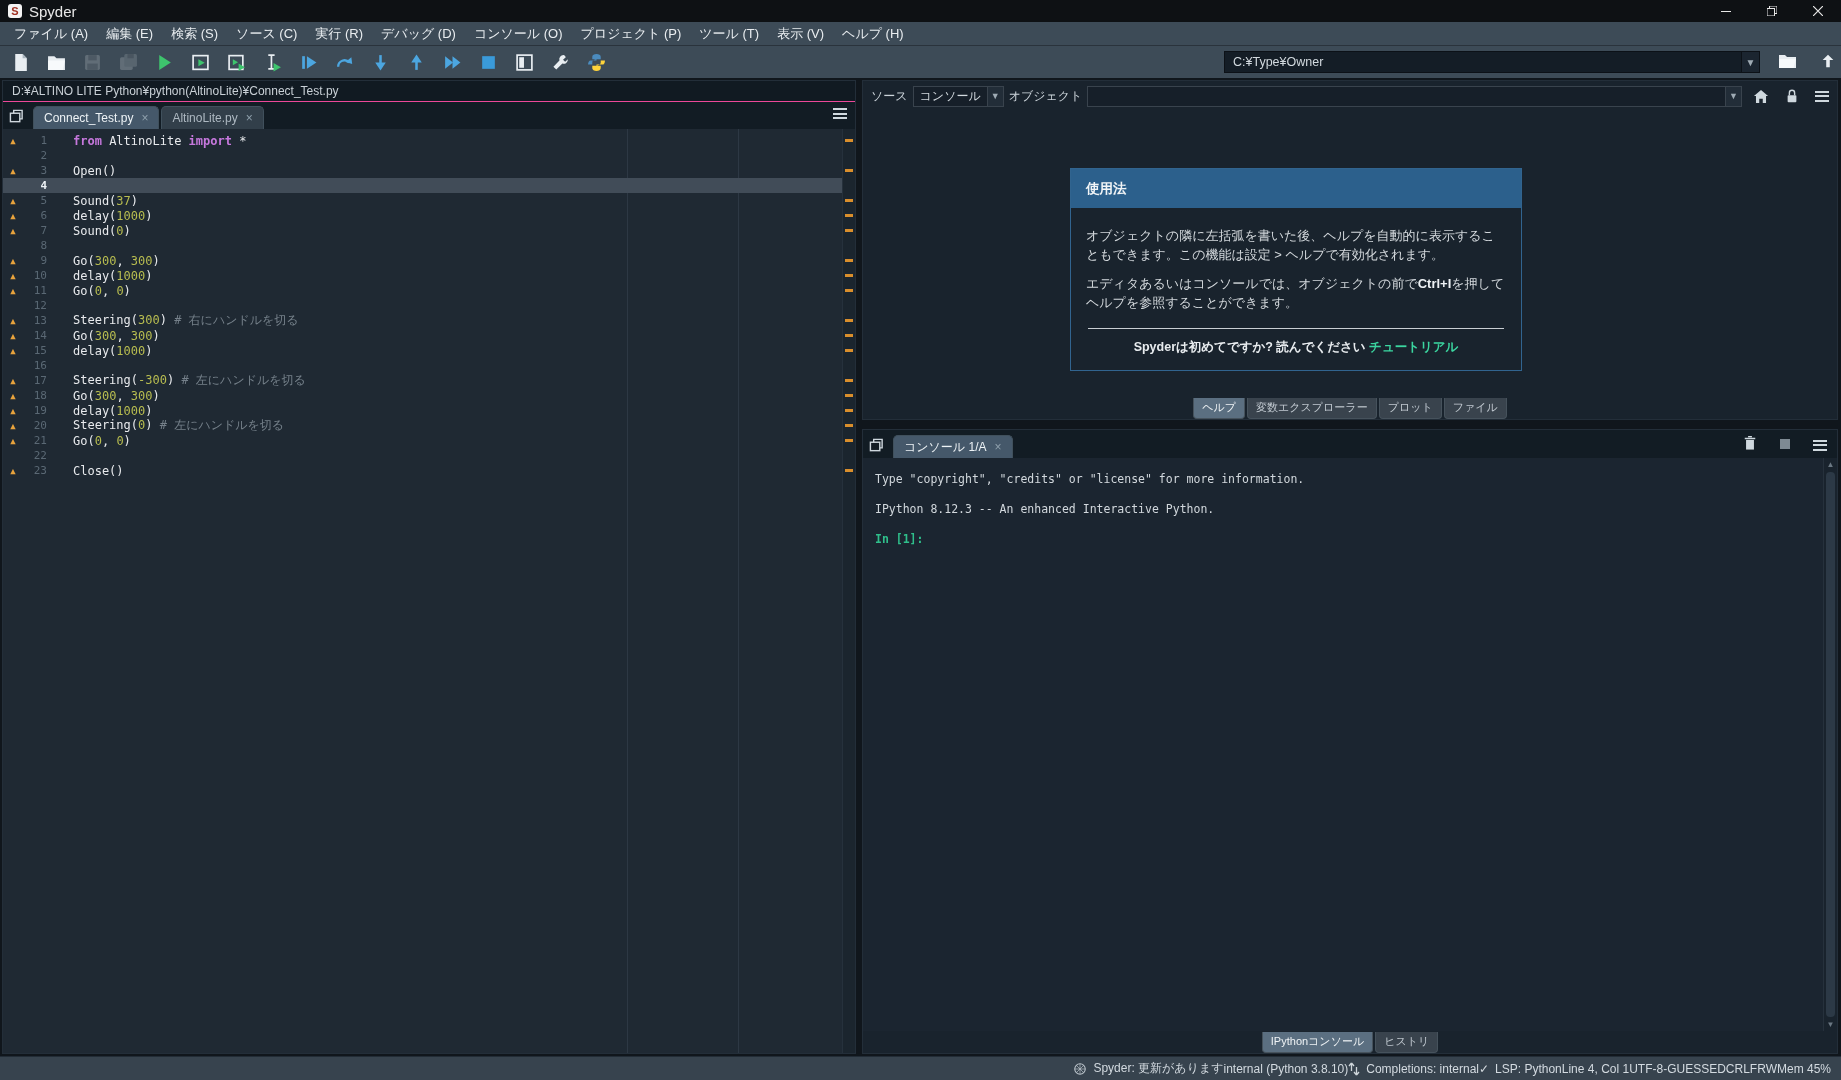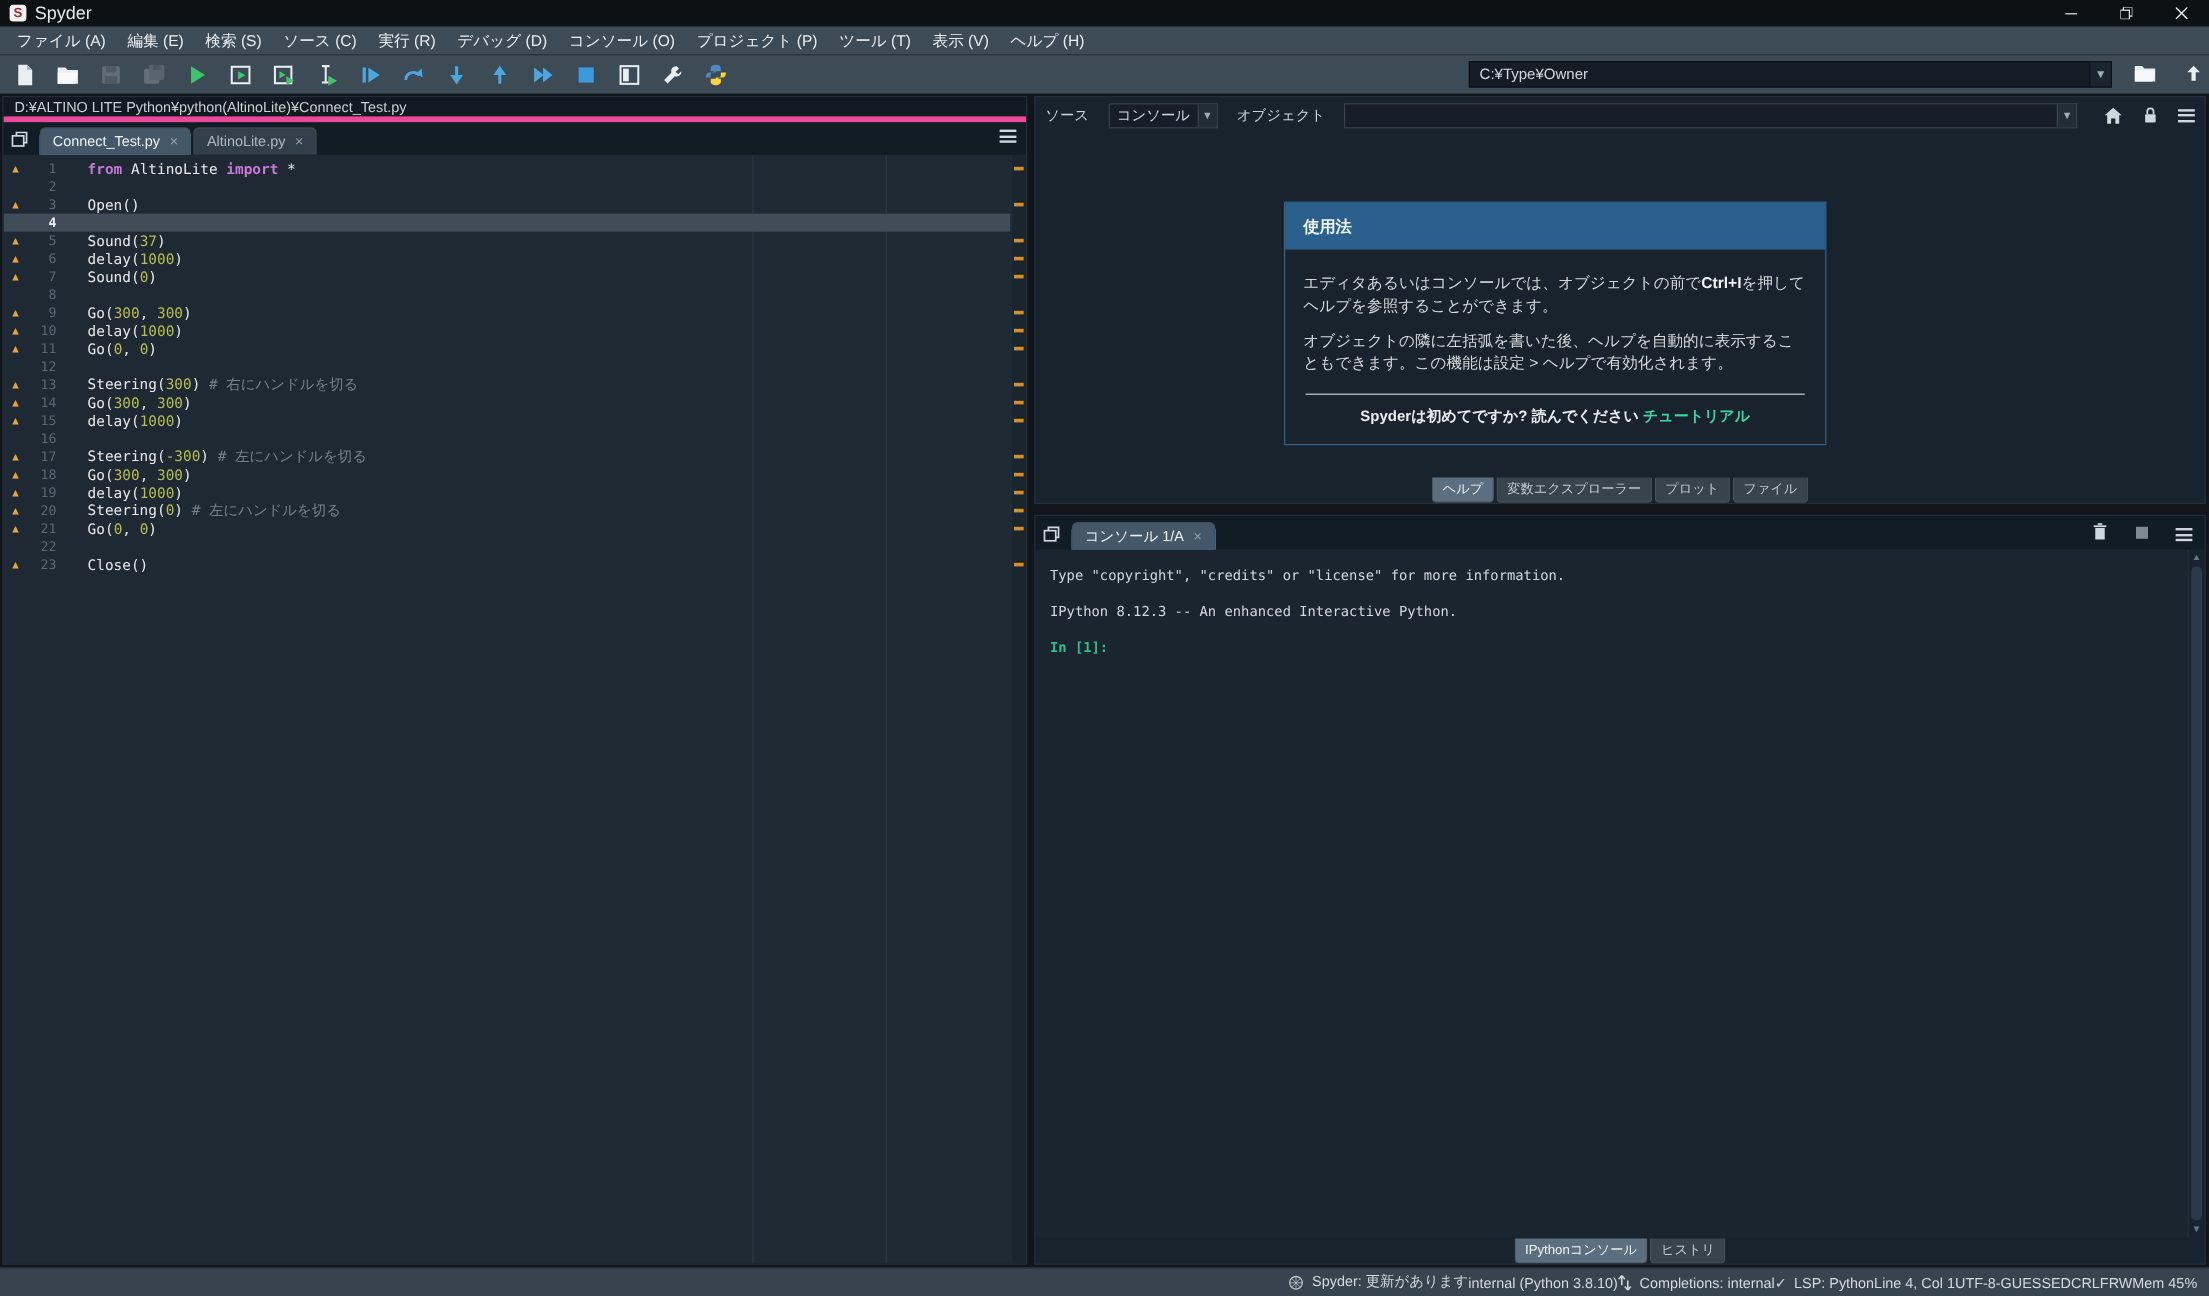--- a/index.html
+++ b/index.html
@@ -35,21 +35,21 @@
   .wd-text { flex:1; font-size:12.5px; color:#d2d9de; padding-left:8px;
     font-family:"Liberation Sans", sans-serif; white-space:nowrap; overflow:hidden; }
   .wd-drop { width:18px; height:20px; border-left:1px solid #0c1117; color:#9fabb4;
     font-size:10px; display:flex; align-items:center; justify-content:center; background:#1b2530; }
   .wd-browse { position:absolute; left:1778px; top:7px; }
   .wd-up { position:absolute; left:1820px; top:7px; }
   
   .pane { position:absolute; background:#19232d; border:1px solid #232e39; }
   
   #editor-pane { left:2px; top:80px; width:854px; height:974px; }
-  .pathbar { height:21px; background:#111a22; border-bottom:5px solid #ec4899;
+  .pathbar { height:21px; background:#111a22; border-bottom:1px solid #ec4899;
     font-size:12px; color:#c9d0d6; display:flex; align-items:center; padding-left:9px; white-space:nowrap; }
   .tabbar { height:27px; background:#121c24; display:flex; align-items:flex-end; position:relative; }
   .browse-btn { width:26px; height:26px; display:flex; align-items:center; justify-content:center; }
   .ed-tab { height:23px; margin-right:2px; padding:0 10px; display:flex; align-items:center; gap:8px;
     font-size:12px; color:#aeb9c2; background:#323f4a; border:1px solid #40505c; border-bottom:none;
     border-radius:5px 5px 0 0; }
   .ed-tab.active { background:#45586a; color:#eef3f6; box-shadow:0 2px 0 #57a4d8; }
   .tab-close { color:#8fa0ac; font-size:12px; }
   .tabbar-menu { position:absolute; right:8px; top:6px; }
   .hamburger { width:14px; height:11px; display:flex; flex-direction:column; justify-content:space-between; }
@@ -66,21 +66,21 @@
   .cl-text { padding-left:26px; white-space:pre; color:#e8eaed; }
   .tok-kw  { color:#c678dd; font-weight:bold; }
   .tok-num { color:#b8bd50; }
   .tok-com { color:#75808a; }
   .edge-line { position:absolute; top:0; bottom:0; width:1px; background:#2d3844; }
   .scrollflag { position:absolute; right:0; top:0; bottom:0; width:13px; background:#1b252e;
     border-left:1px solid #26313c; }
   .flag-dash { position:absolute; left:2px; width:8px; height:3px; background:#d98e2c; }
   
   #help-pane { left:862px; top:80px; width:976px; height:340px; }
-  .help-toolbar { height:30px; display:flex; align-items:center; padding:0 8px; gap:16px; font-size:12px; color:#ccd4da; }
+  .help-toolbar { height:30px; display:flex; align-items:center; padding:0 8px; gap:5px; font-size:12px; color:#ccd4da; }
   .mini-combo { height:21px; background:#161f29; border:1px solid #39434d; display:flex; align-items:center; }
   .mini-combo .val { padding:0 6px; font-size:12px; color:#d2d9de; white-space:nowrap; }
   .mini-combo .arrow { width:16px; height:19px; border-left:1px solid #39434d; font-size:9px; color:#9fabb4;
     display:flex; align-items:center; justify-content:center; background:#222d38; }
   .obj-combo { flex:1; }
   .help-icons { display:flex; align-items:center; gap:16px; margin-left:6px; }
   .help-body { position:absolute; left:0; top:30px; right:0; bottom:22px; }
   .usage-box { position:absolute; left:207px; top:57px; width:452px; border:1px solid #31648f; background:#19232d; }
   .usage-head { height:39px; background:#2c608c; display:flex; align-items:center; padding-left:15px;
     font-size:13.5px; font-weight:bold; color:#f2f5f7; }
@@ -478,22 +478,22 @@
             <i></i>
             <i></i>
           </span>
       </span>
     </div>
   </div>
   <div class="help-body">
     <div class="usage-box">
       <div class="usage-head">使用法</div>
       <div class="usage-body">
+        <p>オブジェクトの隣に左括弧を書いた後、ヘルプを自動的に表示することもできます。この機能は設定 &gt; ヘルプで有効化されます。</p>
         <p><span>エディタあるいはコンソールでは、オブジェクトの前で</span><span class="usage-kbd">Ctrl+I</span><span>を押してヘルプを参照することができます。</span></p>
-        <p>オブジェクトの隣に左括弧を書いた後、ヘルプを自動的に表示することもできます。この機能は設定 &gt; ヘルプで有効化されます。</p>
         <hr class="usage-hr">
         <div class="usage-foot">
           <span>Spyderは初めてですか? 読んでください </span><a class="tutorial-link">チュートリアル</a>
         </div>
       </div>
     </div>
   </div>
   <div class="pane-tabs" id="help-tabs">
       <div class="mini-tab active">ヘルプ</div>
       <div class="mini-tab">変数エクスプローラー</div>

